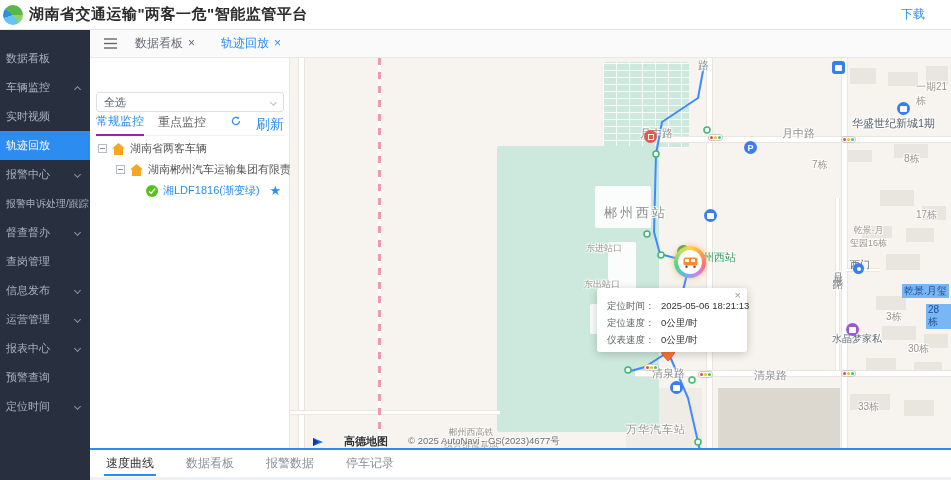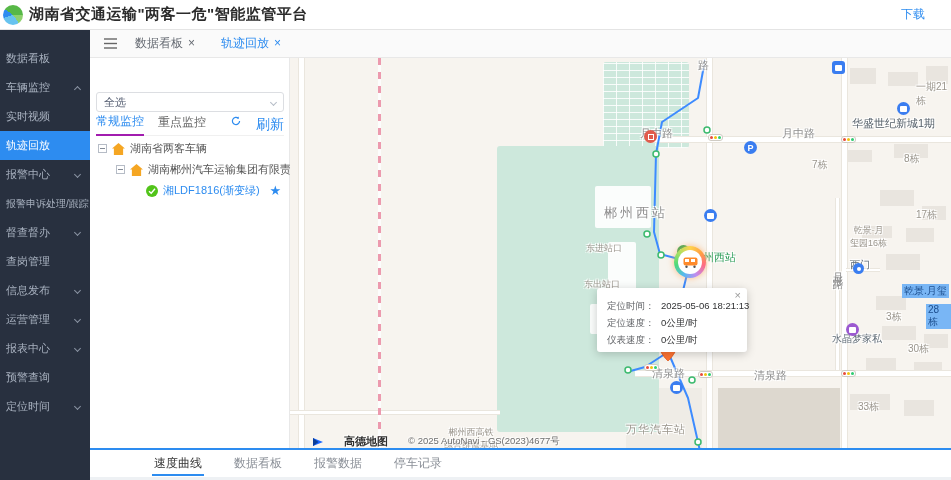--- a/index.html
+++ b/index.html
@@ -92,21 +92,21 @@
   .prow .pl { width:54px; color:#606266; font-size:9.5px; flex:0 0 auto; }
   .prow .pv { color:#303133; font-size:9.5px; white-space:nowrap; }
   .attribution { position:absolute; left:22px; top:376px; display:flex; align-items:center; gap:20px; z-index:7;
                  text-shadow:1px 1px 0 rgba(255,255,255,.9), -1px -1px 0 rgba(255,255,255,.9); }
   .attribution .amap-name { font-size:11px; font-weight:bold; color:#2f2f2f; }
   .attribution .copy { font-size:9.5px; color:#6f6f6f; }
 
   
   .bottombar { position:absolute; left:90px; top:448px; width:861px; height:29px; background:#fff; border-top:2px solid #2d8cf0; display:flex; align-items:stretch; padding-left:14px; z-index:12; }
   .btab { font-size:12px; color:#8a8f97; line-height:26px; margin-right:28px; position:relative; cursor:pointer; padding:0 2px; }
-  .btab.active { color:#333;margin-left:48px; }
+  .btab.active { color:#333; }
   .btab.active::after { content:""; position:absolute; left:0; right:0; bottom:1px; height:2px; background:#2d8cf0; }
   .bottom-strip { position:absolute; left:90px; top:477px; width:861px; height:3px; background:#eef1f4; z-index:12; }
 </style>
 </head>
 <body>
 
 <div class="header">
   <div class="logo"></div>
   <div class="app-title">湖南省交通运输"两客一危"智能监管平台</div>
   <span class="dl-link">下载</span>

